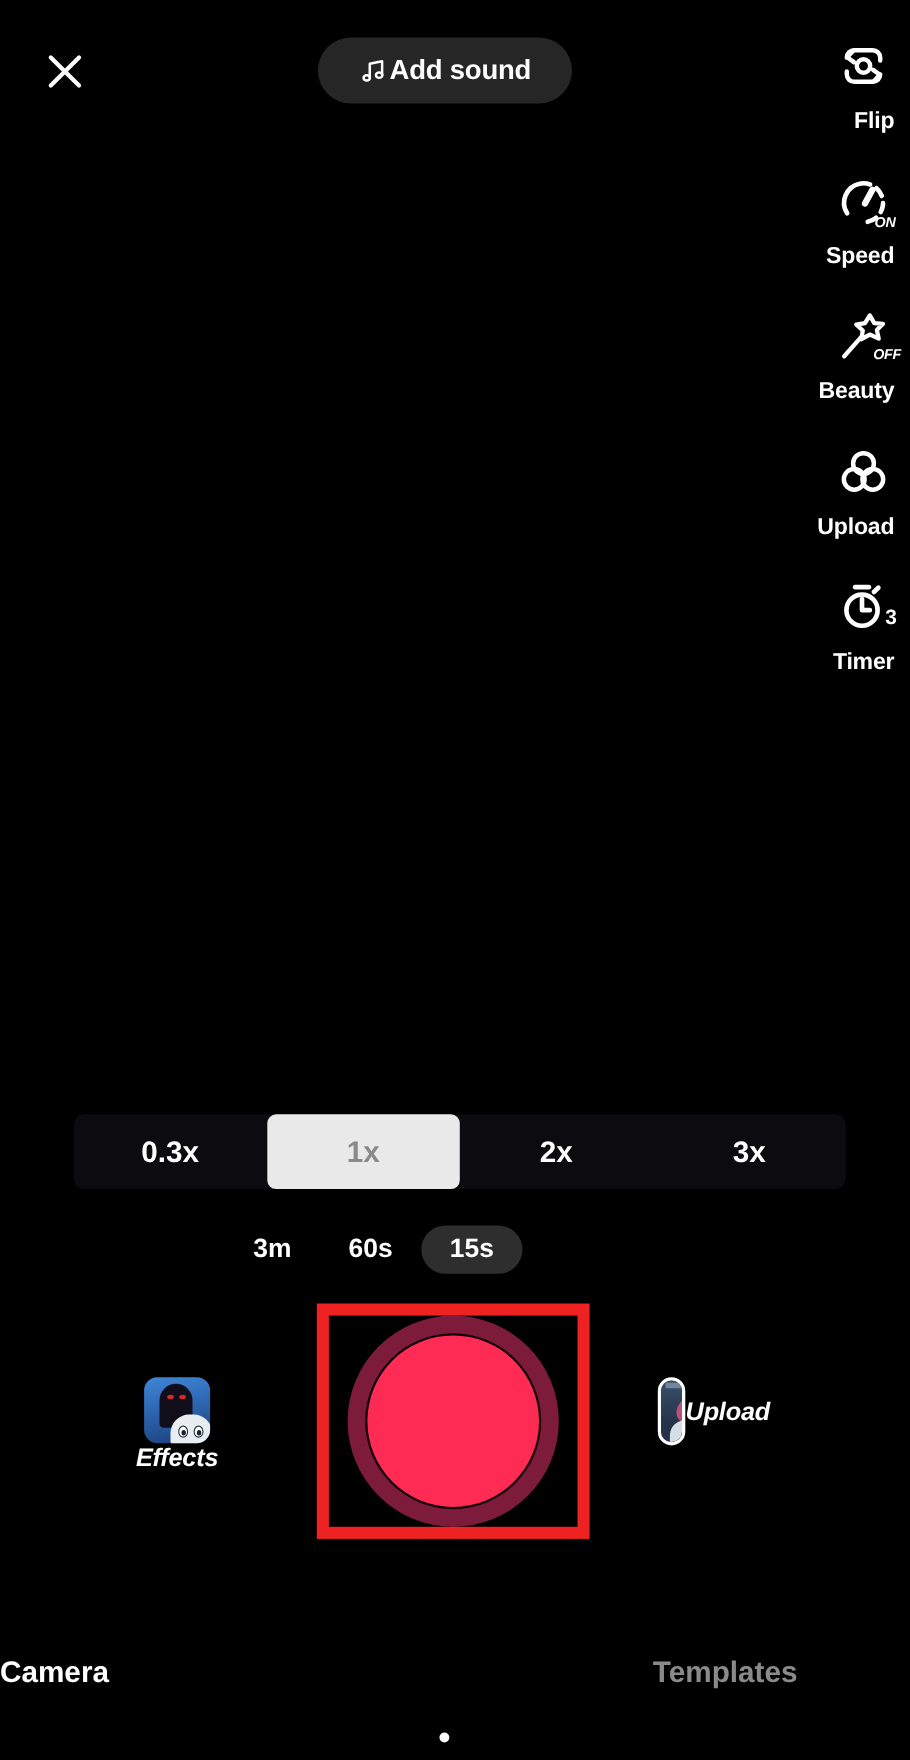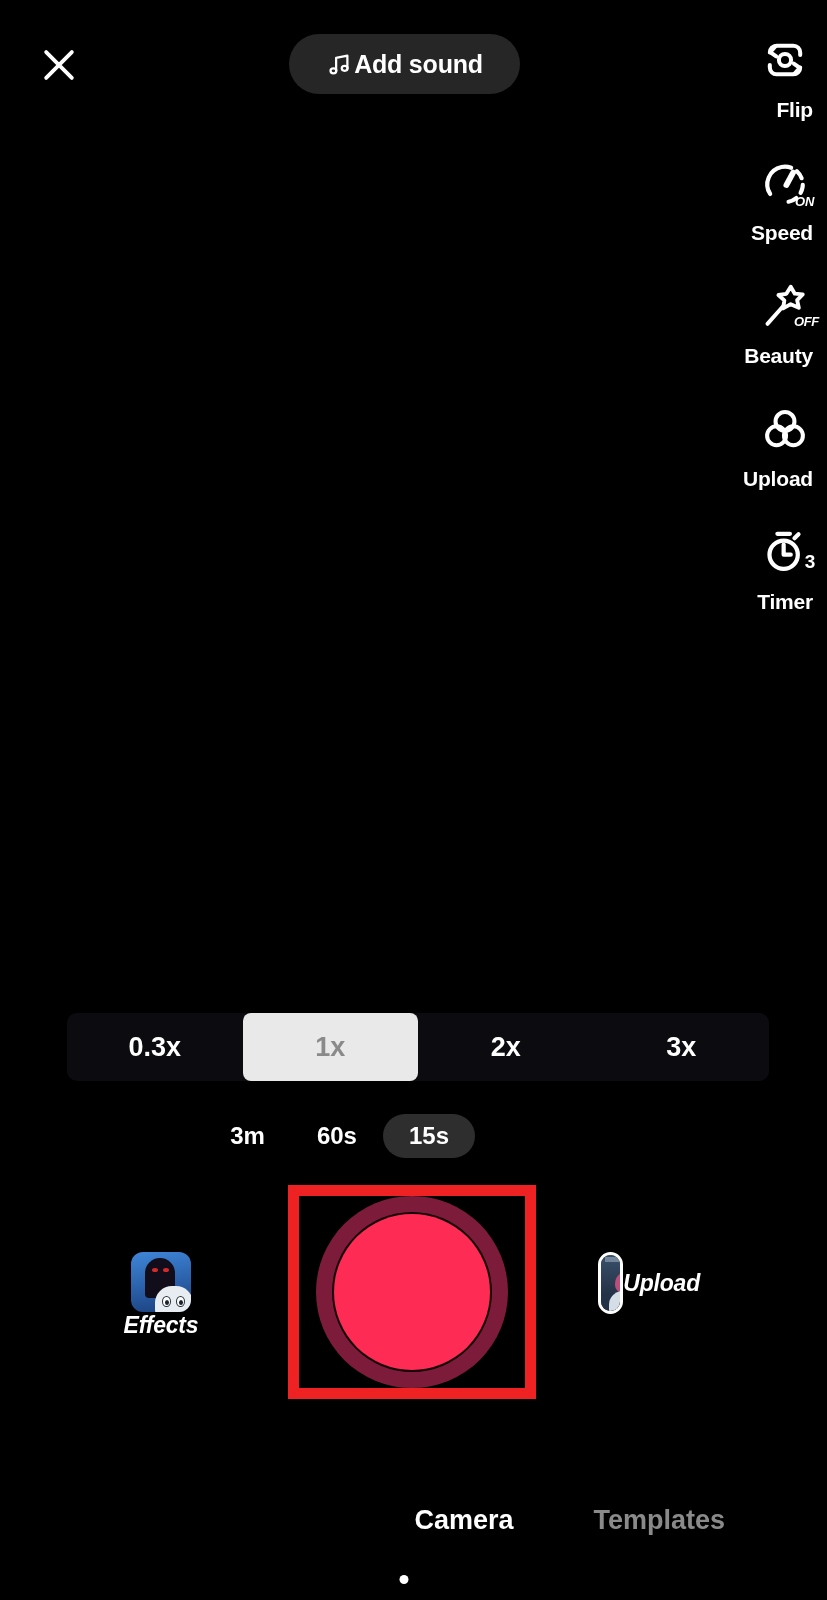--- a/index.html
+++ b/index.html
@@ -218,21 +218,21 @@
   .below-label {
     font-size:23px; font-weight:bold; color:#fff;
     letter-spacing:-0.2px;
     font-style:italic;
   }
 
   
   #bottom-tabs {
     position:absolute; left:0; bottom:64px;
     width:725px;
-    display:flex; align-items:center; justify-content:flex-end;
+    display:flex; align-items:center; justify-content:space-between;
     gap:80px;
   }
   .tab {
     font-size:27px; font-weight:bold;
     cursor:pointer;
     position:relative;
   }
   .tab.active { color:#fff; }
   .tab.inactive { color:#8a8a8a; }
   #tab-dot {

